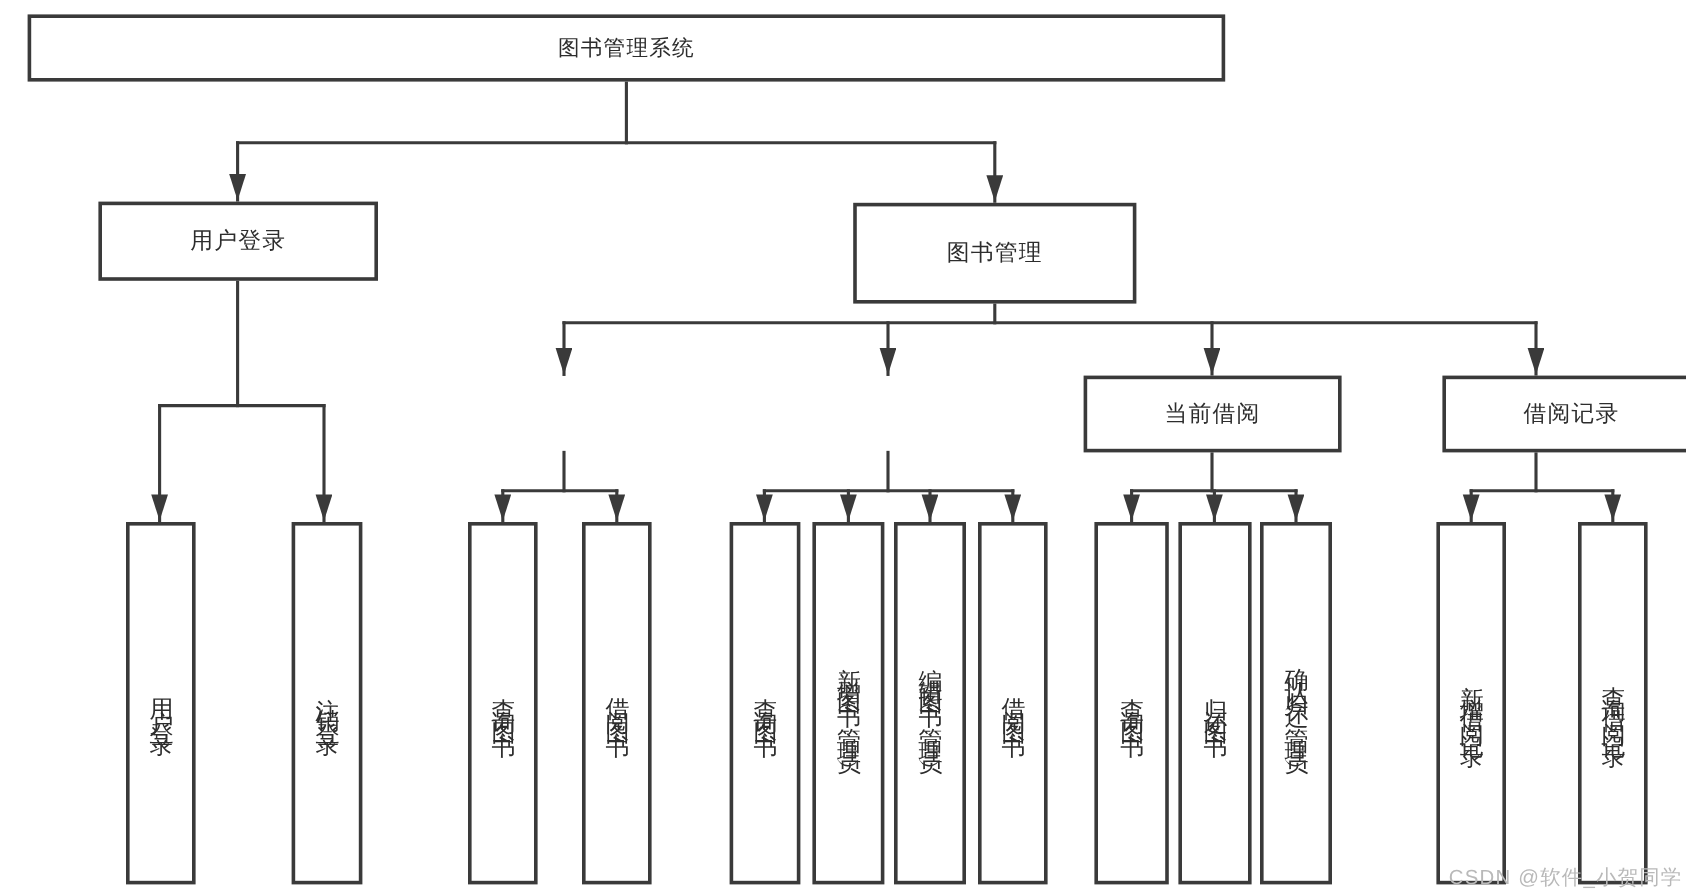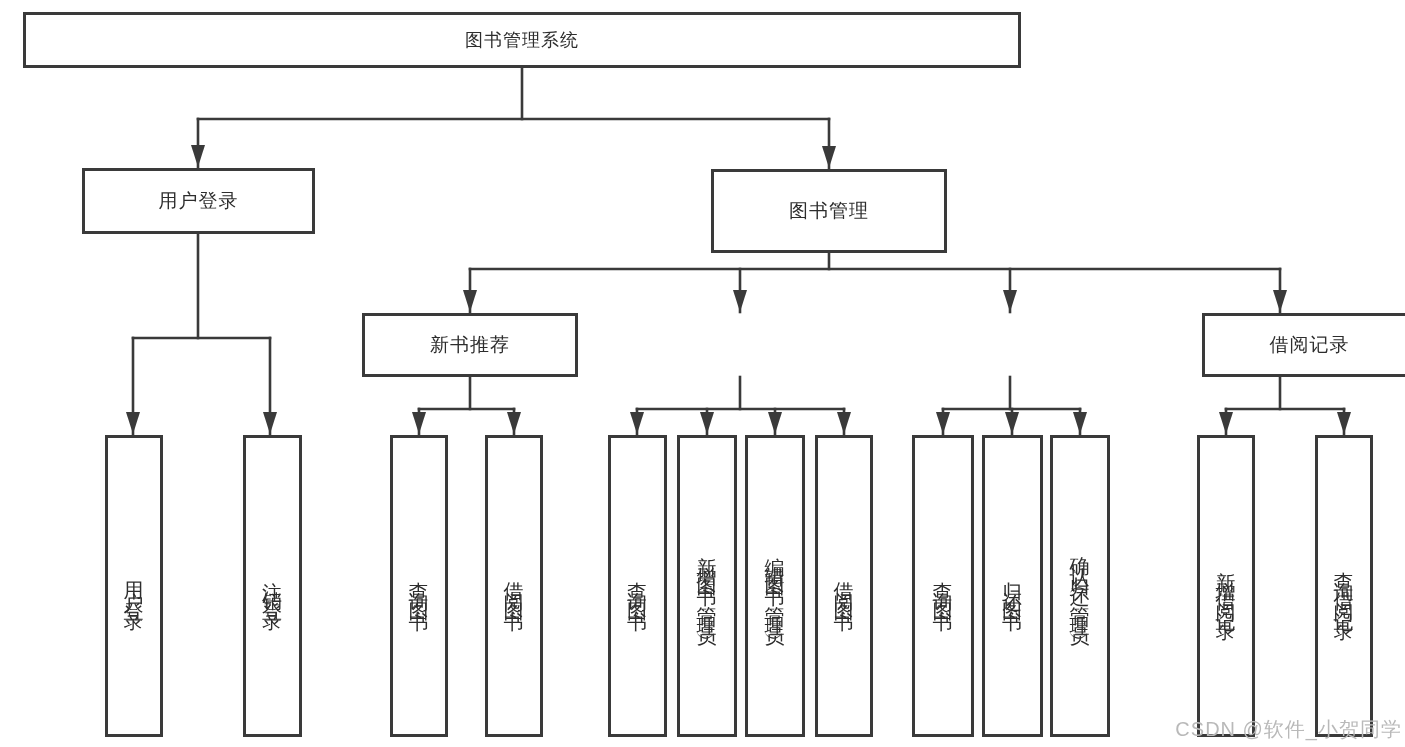--- a/index.html
+++ b/index.html
@@ -15,21 +15,21 @@
     position:absolute;box-sizing:border-box;border:3px solid var(--line,#3a3a3a);
     background:#fff;display:flex;align-items:center;justify-content:center;
   }
   .node .lbl{font-size:19px;letter-spacing:1px;white-space:nowrap;}
   .root .lbl{font-size:18px;}
   .leaf .lbl{
     writing-mode:vertical-lr;text-orientation:mixed;
     font-size:20px;letter-spacing:10px;line-height:1;white-space:nowrap;
   }
   .watermark{
-    position:absolute;right:3px;bottom:4px;font-size:20px;letter-spacing:1px;
+    position:absolute;right:3px;bottom:4px;font-size:17px;letter-spacing:1px;
     color:var(--watermark,#b9b9b9);z-index:5;
   }
 </style>
 </head>
 <body>
 
 <div class="canvas" style="--line: #3a3a3a; --text: #2d2d2d; --watermark: #b9b9b9; --background: #ffffff;">
 
   <svg class="connectors" viewBox="0 0 1405 747" xmlns="http://www.w3.org/2000/svg">
     <defs>
@@ -83,22 +83,22 @@
     <span class="lbl">图书管理系统</span>
   </div>
 
   <div class="node" style="left:82px;top:168px;width:233px;height:66px">
     <span class="lbl">用户登录</span>
   </div>
   <div class="node" style="left:711px;top:169px;width:236px;height:84px">
     <span class="lbl">图书管理</span>
   </div>
 
-  <div class="node" style="left:362px;top:313px;width:216px;height:64px">
-    <span class="lbl">新书推荐</span>
+  <div class="node" style="left:903px;top:313px;width:215px;height:64px">
+    <span class="lbl">当前借阅</span>
   </div>
   <div class="node" style="left:1202px;top:313px;width:215px;height:64px">
     <span class="lbl">借阅记录</span>
   </div>
 
   <div class="node leaf" style="left:105px;top:435px;width:58px;height:302px">
     <span class="lbl">用户登录</span>
   </div>
   <div class="node leaf" style="left:243px;top:435px;width:59px;height:302px">
     <span class="lbl">注销登录</span>

